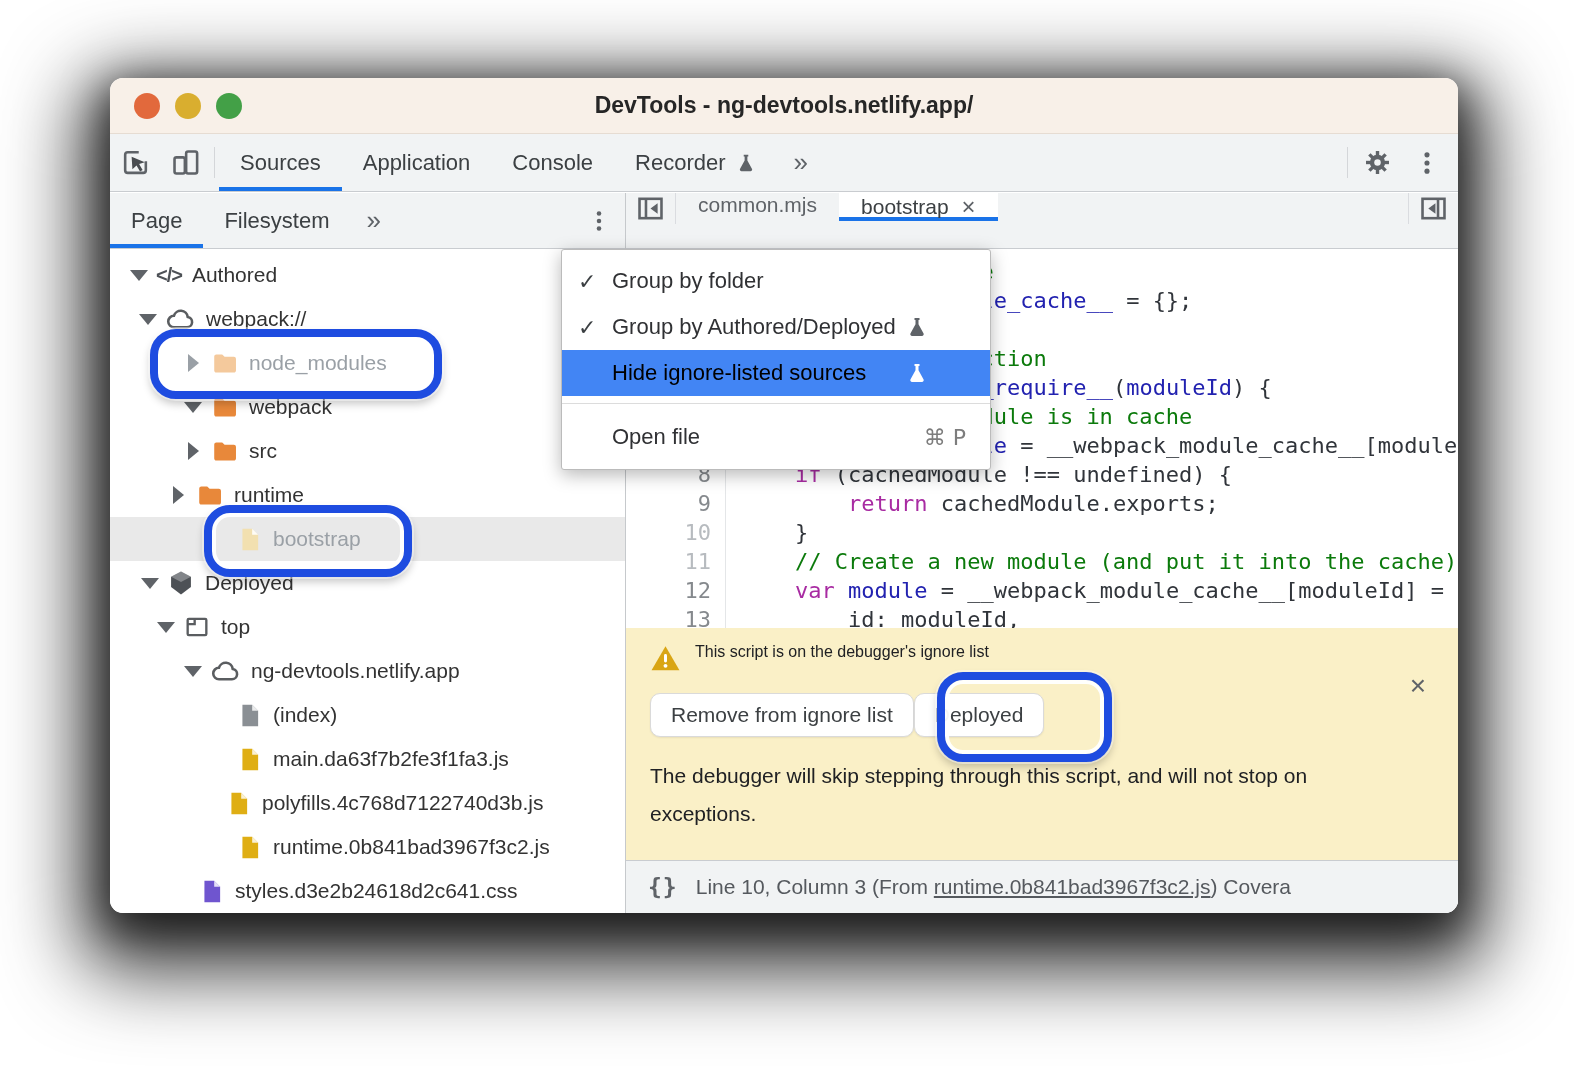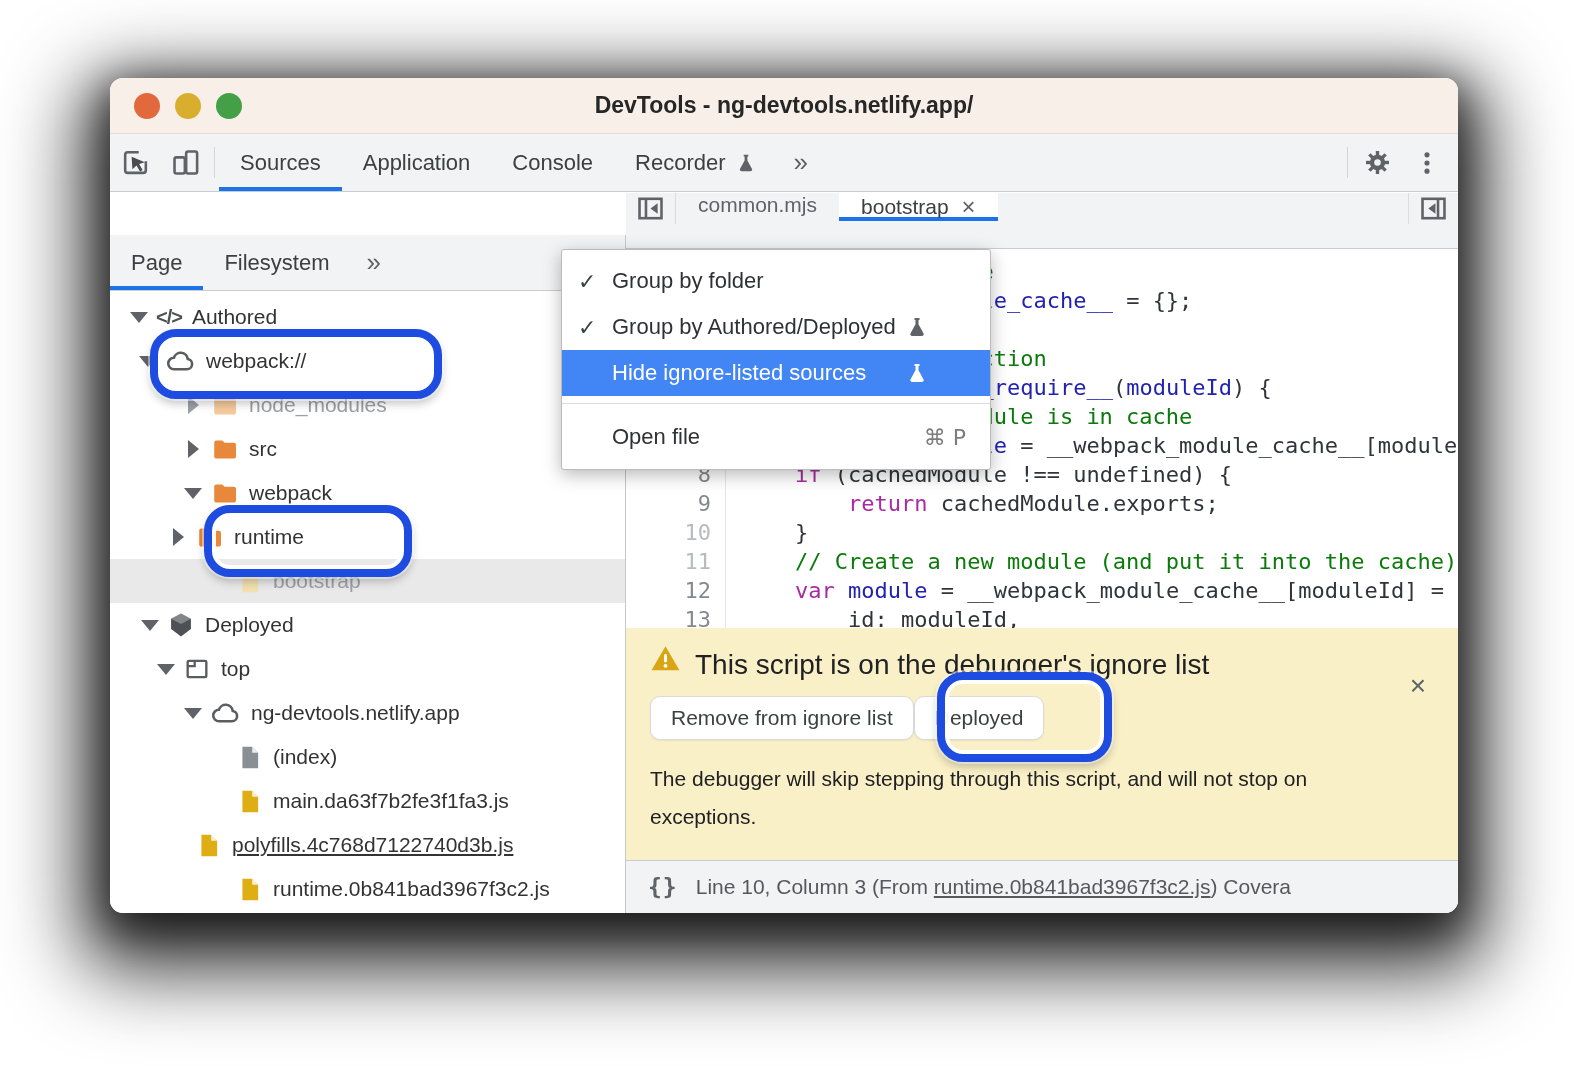--- a/index.html
+++ b/index.html
@@ -26,21 +26,21 @@
   .vdiv{width:1px;background:#d4d6d9;margin:13px 4px;}
   .tab{padding:0 21px;display:flex;align-items:center;gap:9px;font-size:22px;color:#3c4043;white-space:nowrap;}
   .tab.active{box-shadow:inset 0 -4px 0 #1a73e8;}
   .more-chev{font-size:26px;color:#5f6368;display:flex;align-items:center;padding:0 16px;}
   .toolbar .right{margin-left:auto;display:flex;align-items:stretch;padding-right:6px;}
   .flask{color:#5f6368;display:inline-flex;align-items:center;}
 
   
   .main{position:absolute;top:115px;left:0;right:0;bottom:0;display:flex;}
 
-  .sidebar{width:516px;border-right:1px solid #c6c9cc;display:flex;flex-direction:column;background:#fff;min-width:516px;margin-top:42px;}
+  .sidebar{width:516px;border-right:1px solid #c6c9cc;display:flex;flex-direction:column;background:#fff;min-width:516px;}
   .panel-header{height:56px;background:#f1f3f4;border-bottom:1px solid #c9ccd0;display:flex;align-items:stretch;font-size:22px;color:#3c4043;}
   .side-tab{padding:0 21px;display:flex;align-items:center;}
   .side-tab.active{box-shadow:inset 0 -4px 0 #1a73e8;}
   .panel-header .kebab{margin-left:auto;width:52px;display:flex;align-items:center;justify-content:center;}
 
   .tree{flex:1;overflow:hidden;padding-top:4px;}
   .trow{height:44px;display:flex;align-items:center;font-size:21px;color:#333;white-space:nowrap;overflow:hidden;}
   .trow.selected{background:#e9e9e9;}
   .trow .label{margin-left:10px;}
   .trow.faded .label{color:#9aa0a6;}
@@ -66,39 +66,39 @@
   .gutter .num.dim{color:#b7bbbf;}
   .codelines{flex:1;padding:8px 0 0 16px;overflow:hidden;}
   .cl{height:29px;white-space:pre;}
   .tok-p{color:#30343a;}
   .tok-c{color:#0b7a0b;}
   .tok-k{color:#a82ba2;}
   .tok-d{color:#2222b0;}
 
   
   .banner{height:232px;background:#faf0c7;position:relative;padding:15px 24px 0 24px;}
-  .b-titlerow{display:flex;align-items:flex-end;gap:14px;font-size:28px;color:#202124;}
+  .b-titlerow{display:flex;align-items:flex-start;gap:14px;font-size:16px;color:#202124;}
   .b-close{position:absolute;right:32px;top:44px;font-size:28px;color:#5f6368;line-height:1;}
   .b-buttons{margin-top:15px;display:flex;}
   .btn{background:#fff;border:1px solid #dadada;border-radius:10px;padding:9px 20px;font-size:21px;color:#3c4043;
     box-shadow:0 1px 2px rgba(0,0,0,.07);white-space:nowrap;}
   .b-desc{margin-top:20px;font-size:21px;line-height:38px;color:#202124;max-width:710px;}
 
   
   .status{height:53px;background:#f1f3f4;border-top:1px solid #c9ccd0;display:flex;align-items:center;
     padding:0 22px;gap:18px;font-size:21px;color:#55595e;white-space:nowrap;overflow:hidden;}
   .curly{font-family:"DejaVu Sans Mono",monospace;font-weight:bold;font-size:23px;color:#5f6368;letter-spacing:1px;}
   .status .link{text-decoration:underline;}
 
   
   .menu{position:absolute;left:451px;top:171px;width:430px;background:#fff;border:1px solid #bbbbbb;
     border-radius:3px;box-shadow:0 5px 18px rgba(0,0,0,.28);padding:8px 0 6px 0;font-size:22px;color:#303134;z-index:40;}
   .mi{height:46px;display:flex;align-items:center;padding:0 24px 0 50px;position:relative;gap:9px;}
   .mi .chk{position:absolute;left:16px;font-family:"DejaVu Sans",sans-serif;font-size:22px;color:#3c4043;}
-  .mi.hl{background:#4285f4;color:#ffffff;gap:39px;}
+  .mi.hl{background:#4285f4;color:#000000;gap:39px;}
   .mi.hl .flask{color:#fff;}
   .msep{height:1px;background:#dcdcdc;margin:7px 0;}
   .mi.tall{height:52px;}
   .shortcut{margin-left:auto;color:#7d7d7d;font-family:"DejaVu Sans",sans-serif;}
 
   
   .ring{position:absolute;border:8px solid #1e4ce0;border-radius:26px;z-index:50;pointer-events:none;
     box-shadow:inset 0 0 0 4px rgba(255,255,255,.95), 0 0 0 2px rgba(255,255,255,.45), 0 5px 9px rgba(0,0,0,.22);}
   #ring-node{left:40px;top:251px;width:292px;height:70px;}
   #ring-boot{left:94px;top:427px;width:208px;height:72px;}
@@ -220,39 +220,39 @@
             </span>
             <span class="ticon">
               <svg viewBox="0 0 24 24" width="29" height="29" fill="#f4c99c">
                 <path d="M3.5 6.2c0-1 .8-1.7 1.7-1.7h4.9l2 2h7.7c.9 0 1.7.8 1.7 1.7v9.6c0 1-.8 1.7-1.7 1.7H5.2c-.9 0-1.7-.8-1.7-1.7z"></path>
               </svg>
             </span>
             <span class="label">node_modules</span>
           </div>
           <div class="trow" style="padding-left: 72px;">
             <span class="expander">
-              <span class="exp-right"></span>
+              <span class="exp-down"></span>
             </span>
             <span class="ticon">
               <svg viewBox="0 0 24 24" width="29" height="29" fill="#e8883a">
                 <path d="M3.5 6.2c0-1 .8-1.7 1.7-1.7h4.9l2 2h7.7c.9 0 1.7.8 1.7 1.7v9.6c0 1-.8 1.7-1.7 1.7H5.2c-.9 0-1.7-.8-1.7-1.7z"></path>
               </svg>
             </span>
-            <span class="label">src</span>
+            <span class="label">webpack</span>
           </div>
           <div class="trow" style="padding-left: 72px;">
             <span class="expander">
-              <span class="exp-down"></span>
+              <span class="exp-right"></span>
             </span>
             <span class="ticon">
               <svg viewBox="0 0 24 24" width="29" height="29" fill="#e8883a">
                 <path d="M3.5 6.2c0-1 .8-1.7 1.7-1.7h4.9l2 2h7.7c.9 0 1.7.8 1.7 1.7v9.6c0 1-.8 1.7-1.7 1.7H5.2c-.9 0-1.7-.8-1.7-1.7z"></path>
               </svg>
             </span>
-            <span class="label">webpack</span>
+            <span class="label">src</span>
           </div>
           <div class="trow" style="padding-left: 57px;">
             <span class="expander">
               <span class="exp-right"></span>
             </span>
             <span class="ticon">
               <svg viewBox="0 0 24 24" width="29" height="29" fill="#e8883a">
                 <path d="M3.5 6.2c0-1 .8-1.7 1.7-1.7h4.9l2 2h7.7c.9 0 1.7.8 1.7 1.7v9.6c0 1-.8 1.7-1.7 1.7H5.2c-.9 0-1.7-.8-1.7-1.7z"></path>
               </svg>
             </span>
@@ -316,21 +316,21 @@
           <div class="trow" style="padding-left: 99px;">
             <span class="expander"></span>
             <span class="ticon">
               <svg viewBox="0 0 24 24" width="26" height="29">
                 <path fill="#dfae14" d="M5 2h9l5.5 5.5V22H5z"></path>
                 <path fill="#fff" opacity=".82" d="M14 2v5.5h5.5z"></path>
               </svg>
             </span>
             <span class="label">main.da63f7b2fe3f1fa3.js</span>
           </div>
-          <div class="trow" style="padding-left: 58px; text-decoration: underline;">
+          <div class="trow" style="padding-left: 88px;">
             <span class="expander"></span>
             <span class="ticon">
               <svg viewBox="0 0 24 24" width="26" height="29">
                 <path fill="#dfae14" d="M5 2h9l5.5 5.5V22H5z"></path>
                 <path fill="#fff" opacity=".82" d="M14 2v5.5h5.5z"></path>
               </svg>
             </span>
             <span class="label">polyfills.4c768d7122740d3b.js</span>
           </div>
           <div class="trow" style="padding-left: 99px;">

